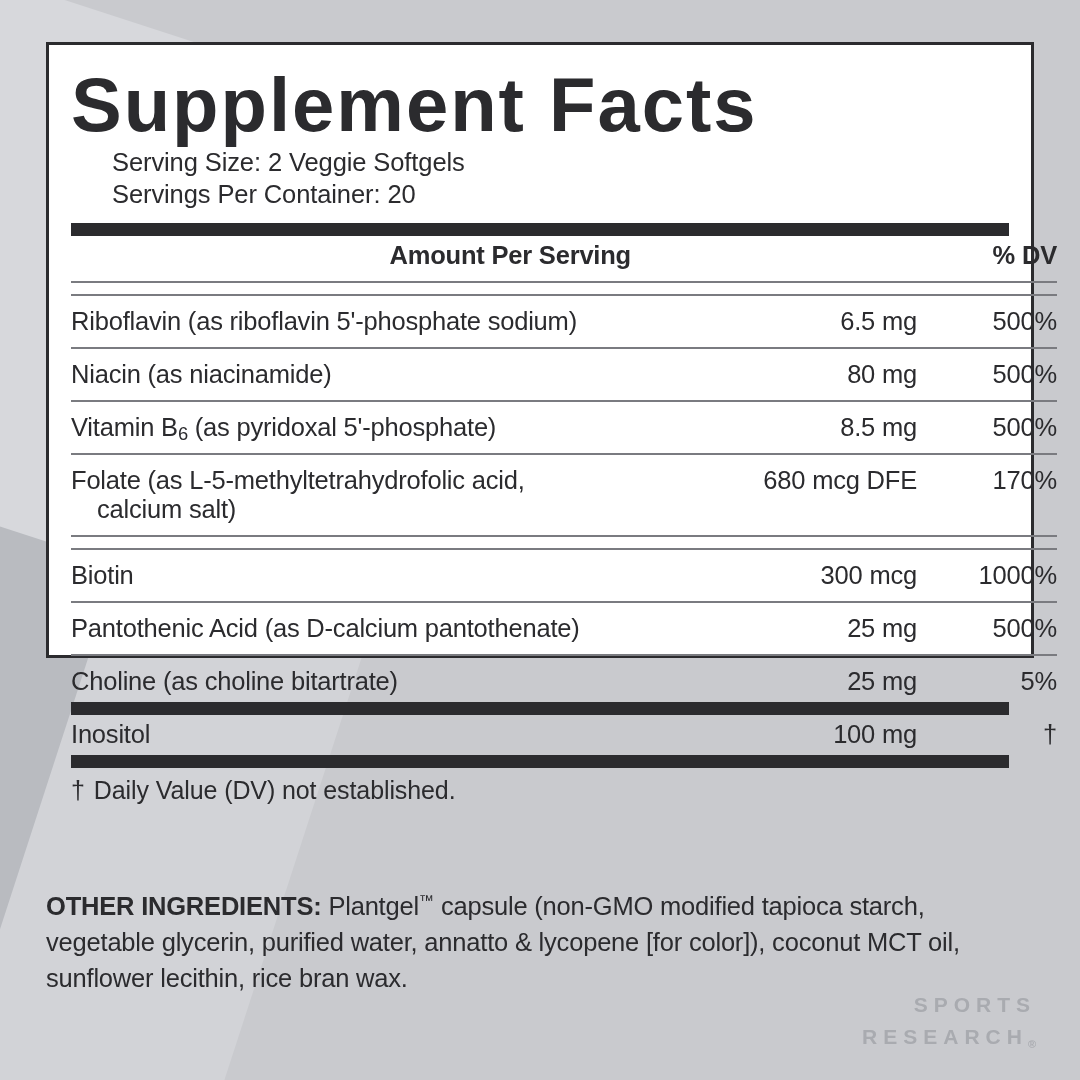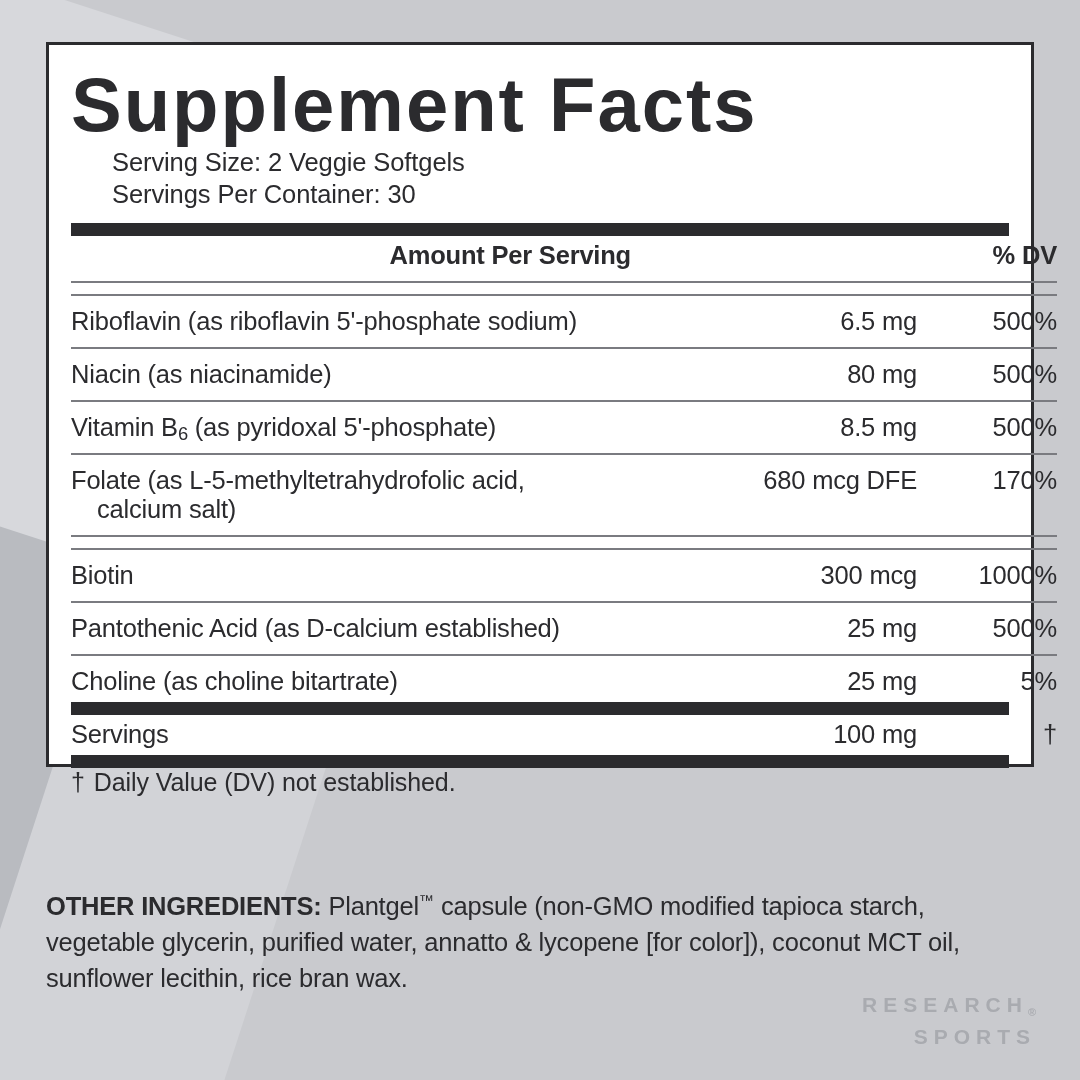--- a/index.html
+++ b/index.html
@@ -51,21 +51,21 @@
     transform: rotate(18deg);
     transform-origin: top left;
   }
 
   
   .panel {
     position: absolute;
     left: 46px;
     top: 42px;
     width: 988px;
-    height: 725px;
+    height: 616px;
     background: #ffffff;
     border: 3px solid #2b2b2e;
     box-sizing: border-box;
   }
   .panel-inner {
     padding: 8px 22px 0 22px;
   }
 
   .sf-title {
     font-size: 76px;
@@ -133,20 +133,21 @@
     display: block;
   }
   .name-indent {
     display: block;
     padding-left: 26px;
   }
 
   .footnote {
     font-size: 25px;
     color: #2b2b2e;
+    padding-top: 8px;
     letter-spacing: -0.1px;
   }
   .footnote .dagger { margin-right: 9px; }
 
   .other-ing {
     position: absolute;
     left: 46px;
     top: 888px;
     width: 960px;
     font-size: 25.5px;
@@ -181,21 +182,21 @@
 <div class="bg-layer">
   <div class="bg-shape-light"></div>
   <div class="bg-shape-dark"></div>
   <div class="bg-shape-light2"></div>
 </div>
 
 <div class="panel">
   <div class="panel-inner">
     <div class="sf-title">Supplement Facts</div>
     <div class="serving-line">Serving Size: 2 Veggie Softgels</div>
-    <div class="serving-line">Servings Per Container: 30</div>
+    <div class="serving-line">Servings Per Container: 20</div>
 
     <div class="rule-thick"></div>
 
     <table class="facts">
       <colgroup>
         <col class="col-name">
           <col class="col-amt">
           <col class="col-dv">
       </colgroup>
       <tbody id="table-body">
@@ -275,21 +276,21 @@
             <td class="col-amt">300 mcg</td>
             <td class="col-dv">1000%</td>
           </tr>
           <tr class="row-sep">
             <td colspan="3">
               <div class="sep-line"></div>
             </td>
           </tr>
           <tr>
             <td class="col-name">
-              <span class="name-wrap">Pantothenic Acid (as D-calcium established)</span>
+              <span class="name-wrap">Pantothenic Acid (as D-calcium pantothenate)</span>
             </td>
             <td class="col-amt">25 mg</td>
             <td class="col-dv">500%</td>
           </tr>
           <tr class="row-sep">
             <td colspan="3">
               <div class="sep-line"></div>
             </td>
           </tr>
           <tr>
@@ -306,36 +307,36 @@
 
     <table class="facts">
       <colgroup>
         <col class="col-name">
           <col class="col-amt">
           <col class="col-dv">
       </colgroup>
       <tbody id="table-body-2">
           <tr>
             <td class="col-name">
-              <span class="name-wrap">Servings</span>
+              <span class="name-wrap">Inositol</span>
             </td>
             <td class="col-amt">100 mg</td>
             <td class="col-dv">†</td>
           </tr>
         </tbody>
     </table>
 
     <div class="rule-thick-bottom"></div>
 
     <div class="footnote">
       <span class="dagger">†</span><span>Daily Value (DV) not established.</span>
     </div>
   </div>
 </div>
 
 <div class="other-ing">
   <b>OTHER INGREDIENTS:</b><span> Plantgel</span><sup class="tm">™</sup><span> capsule (non-GMO modified tapioca starch, vegetable glycerin, purified water, annatto &amp; lycopene [for color]), coconut MCT oil, sunflower lecithin, rice bran wax.</span>
 </div>
 
 <div class="brand">
+  <div>SPORTS</div>
   <div><span>RESEARCH</span><span class="reg">®</span></div>
-  <div>SPORTS</div>
 </div>
 
 </body></html>

